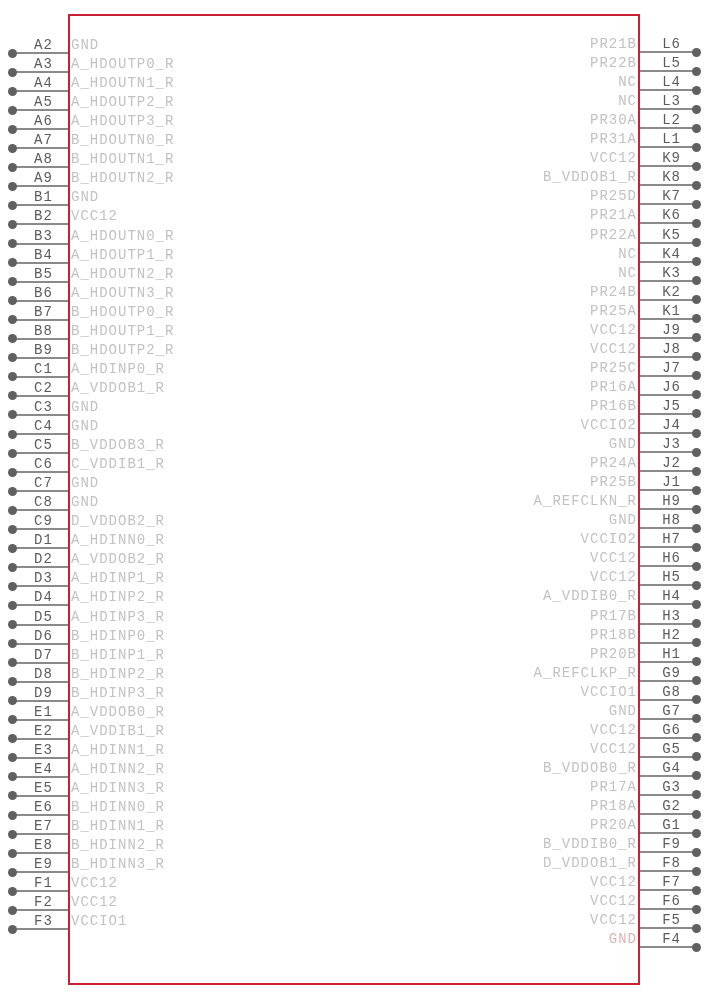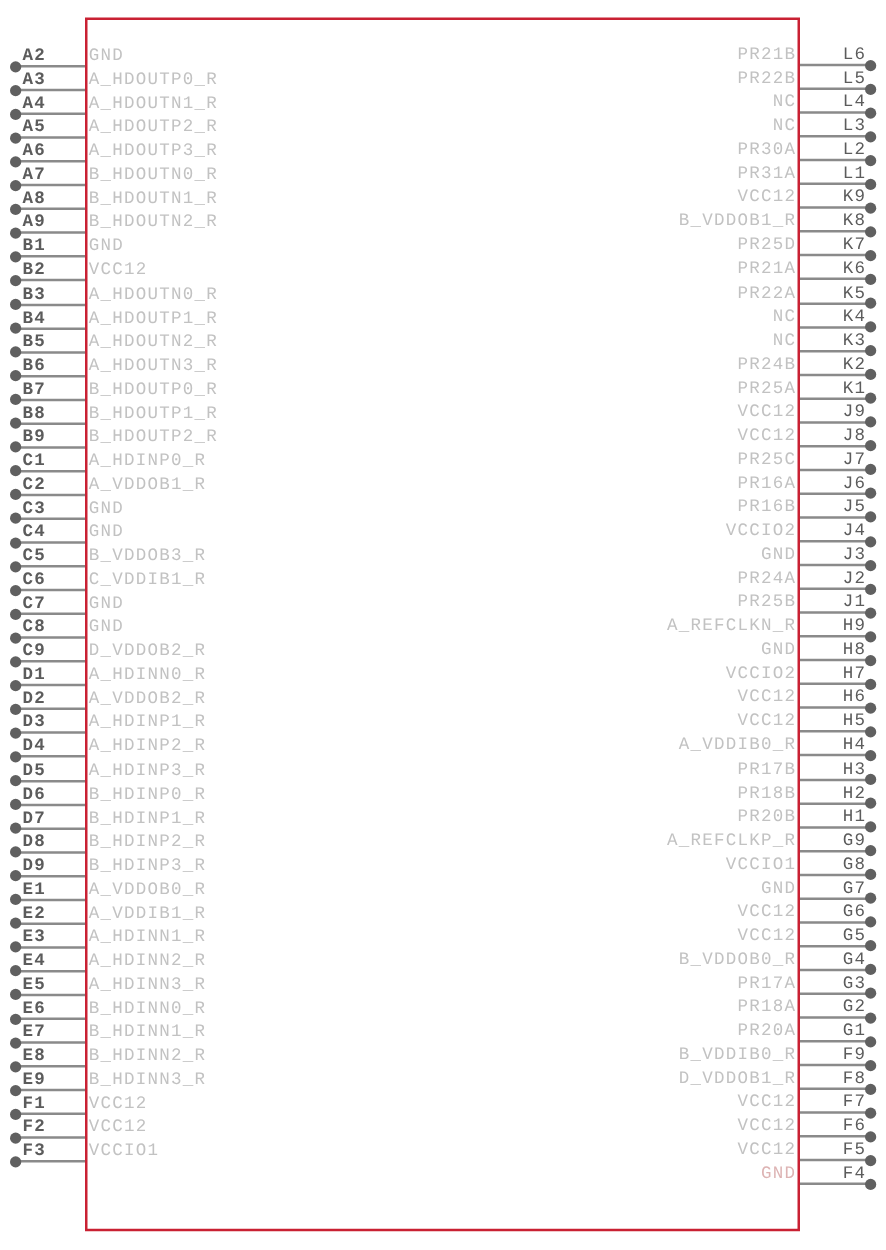--- a/index.html
+++ b/index.html
@@ -41,22 +41,22 @@
   .dot.right{left:692px;}
   .pnum{
     position:absolute;
     top:-15px;
     font-size:14px;
     line-height:14px;
     letter-spacing:1px;
     white-space:nowrap;
     color:var(--pin-number,#5c5c5c);
   }
-  .pnum.left{left:18px;font-weight:bold;}
-  .pnum.right{right:16px;text-align:right;}
+  .pnum.left{left:34px;}
+  .pnum.right{right:28px;text-align:right;}
   .pname{
     position:absolute;
     top:-15px;
     font-size:14px;
     line-height:15px;
     letter-spacing:1px;
     white-space:nowrap;
     color:var(--pin-name,#c2c2c2);
   }
   .pname.left{left:71px;}

